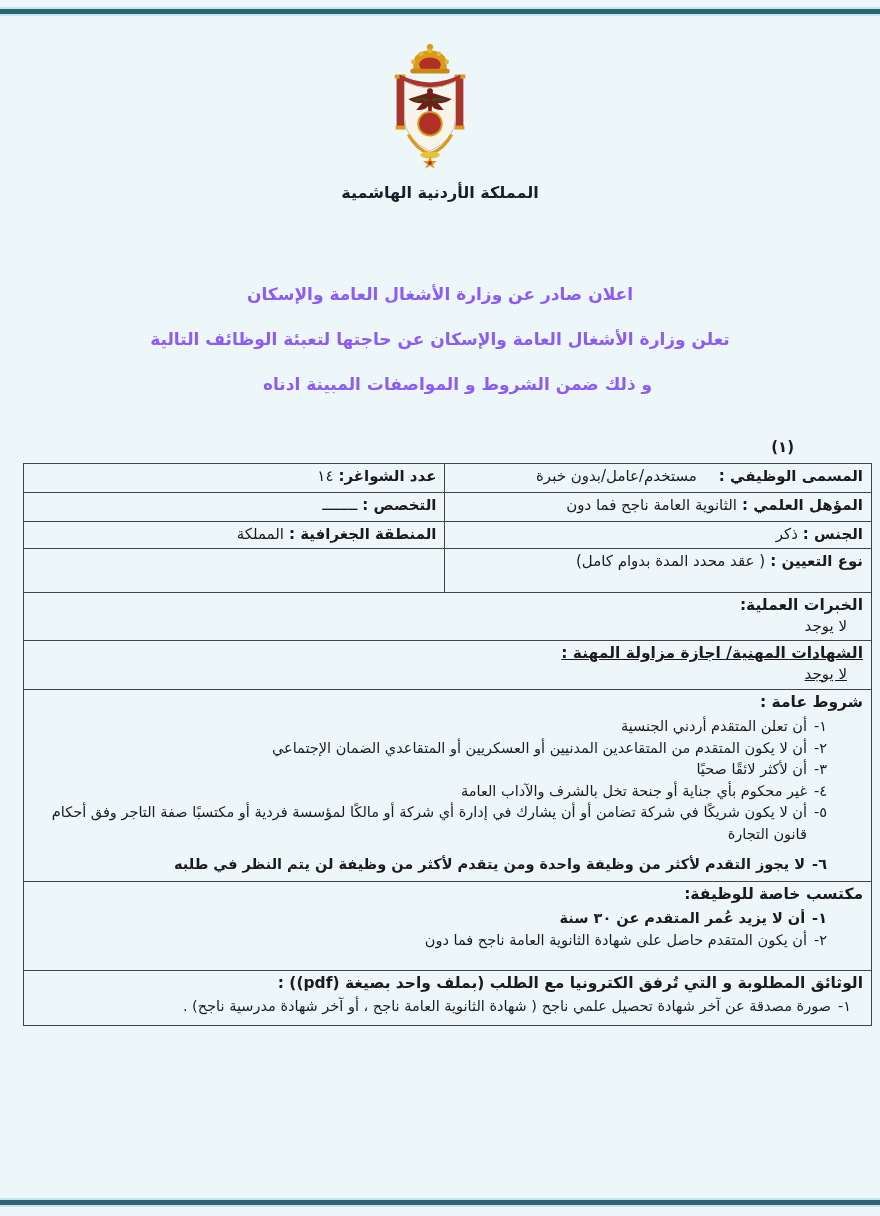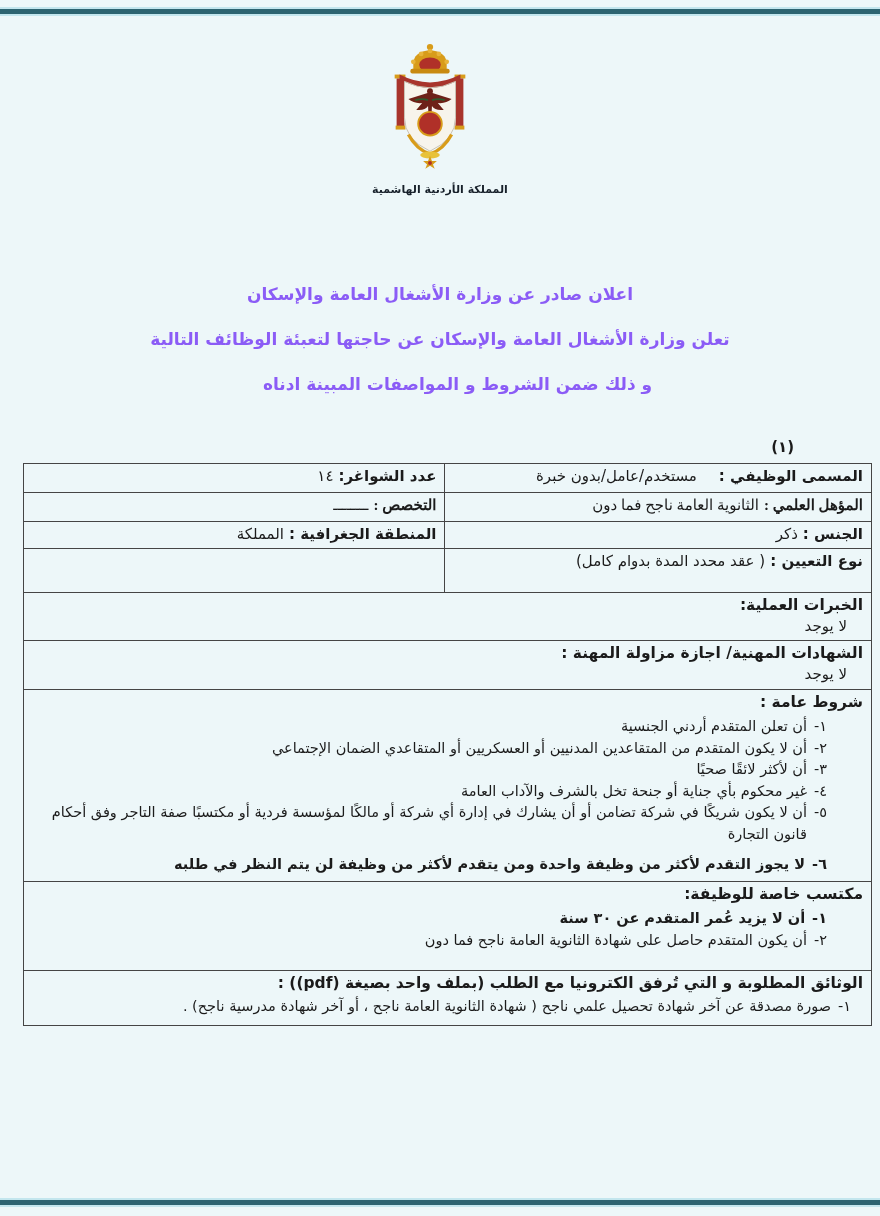--- a/index.html
+++ b/index.html
@@ -18,21 +18,21 @@
     position:absolute; left:0; right:0; height:5px;
     background:#2d6471;
     box-shadow:0 -2px 0 #c3e6ee, 0 2px 0 #c3e6ee;
   }
   .rule-top { top:9px; }
   .rule-bottom { top:1200px; }
 
   .emblem { position:absolute; top:40px; left:376px; width:108px; height:130px; }
   .kingdom {
     position:absolute; top:183px; left:0; right:0;
-    text-align:center; font-weight:bold; font-size:11px;
+    text-align:center; font-weight:bold; font-size:16px;
     letter-spacing:-0.5px; color:#17202a;
   }
   .title { position:absolute; left:0; right:0; text-align:center; font-weight:bold; font-size:17px; color:#8b5cf6; }
   .t1 { top:284px; }
   .t2 { top:329px; }
   .t3 { top:374px;margin-left:35px; }
   .marker { position:absolute; top:438px; right:86px; font-weight:bold; font-size:15px; }
 
   table.job-table {
     position:absolute; top:463px; right:8px;
@@ -45,26 +45,26 @@
     border:1.6px solid #454545;
     padding:2px 8px 3px 8px;
     vertical-align:top;
     font-size:15px;
     line-height:21px;
   }
   .lbl { font-weight:bold; }
   .val { padding-right:5px; }
   .val.gap { padding-right:22px;margin-left:40px; }
   td.h-r1 { height:29px; }
-  td.h-r2 { height:29px;font-family:Liberation Serif, serif; }
+  td.h-r2 { height:29px; }
   td.h-r3 { height:27px; }
   td.h-r4 { height:44px; }
   td.h-sec1 { height:42px;margin-top:16px; }
   td.h-sec2 { height:48px; }
-  td.h-sec3 { height:49px; }
+  td.h-sec3 { height:49px;text-decoration:underline; }
   td.h-gen  { height:192px; }
   td.h-spc  { height:89px; }
   td.h-doc  { height:55px; }
   .sec-lbl { font-weight:bold; font-size:15.5px; }
   .sec-val { padding-right:16px; }
   .list { padding:3px 36px 0 4px; }
   .list-tight { padding:2px 12px 0 4px; }
   .cond-item { display:flex; font-size:14.5px; line-height:21.5px; }
   .cond-item .num { flex:0 0 auto; margin-left:7px; }
   .cond-item .txt { flex:1 1 auto; }

